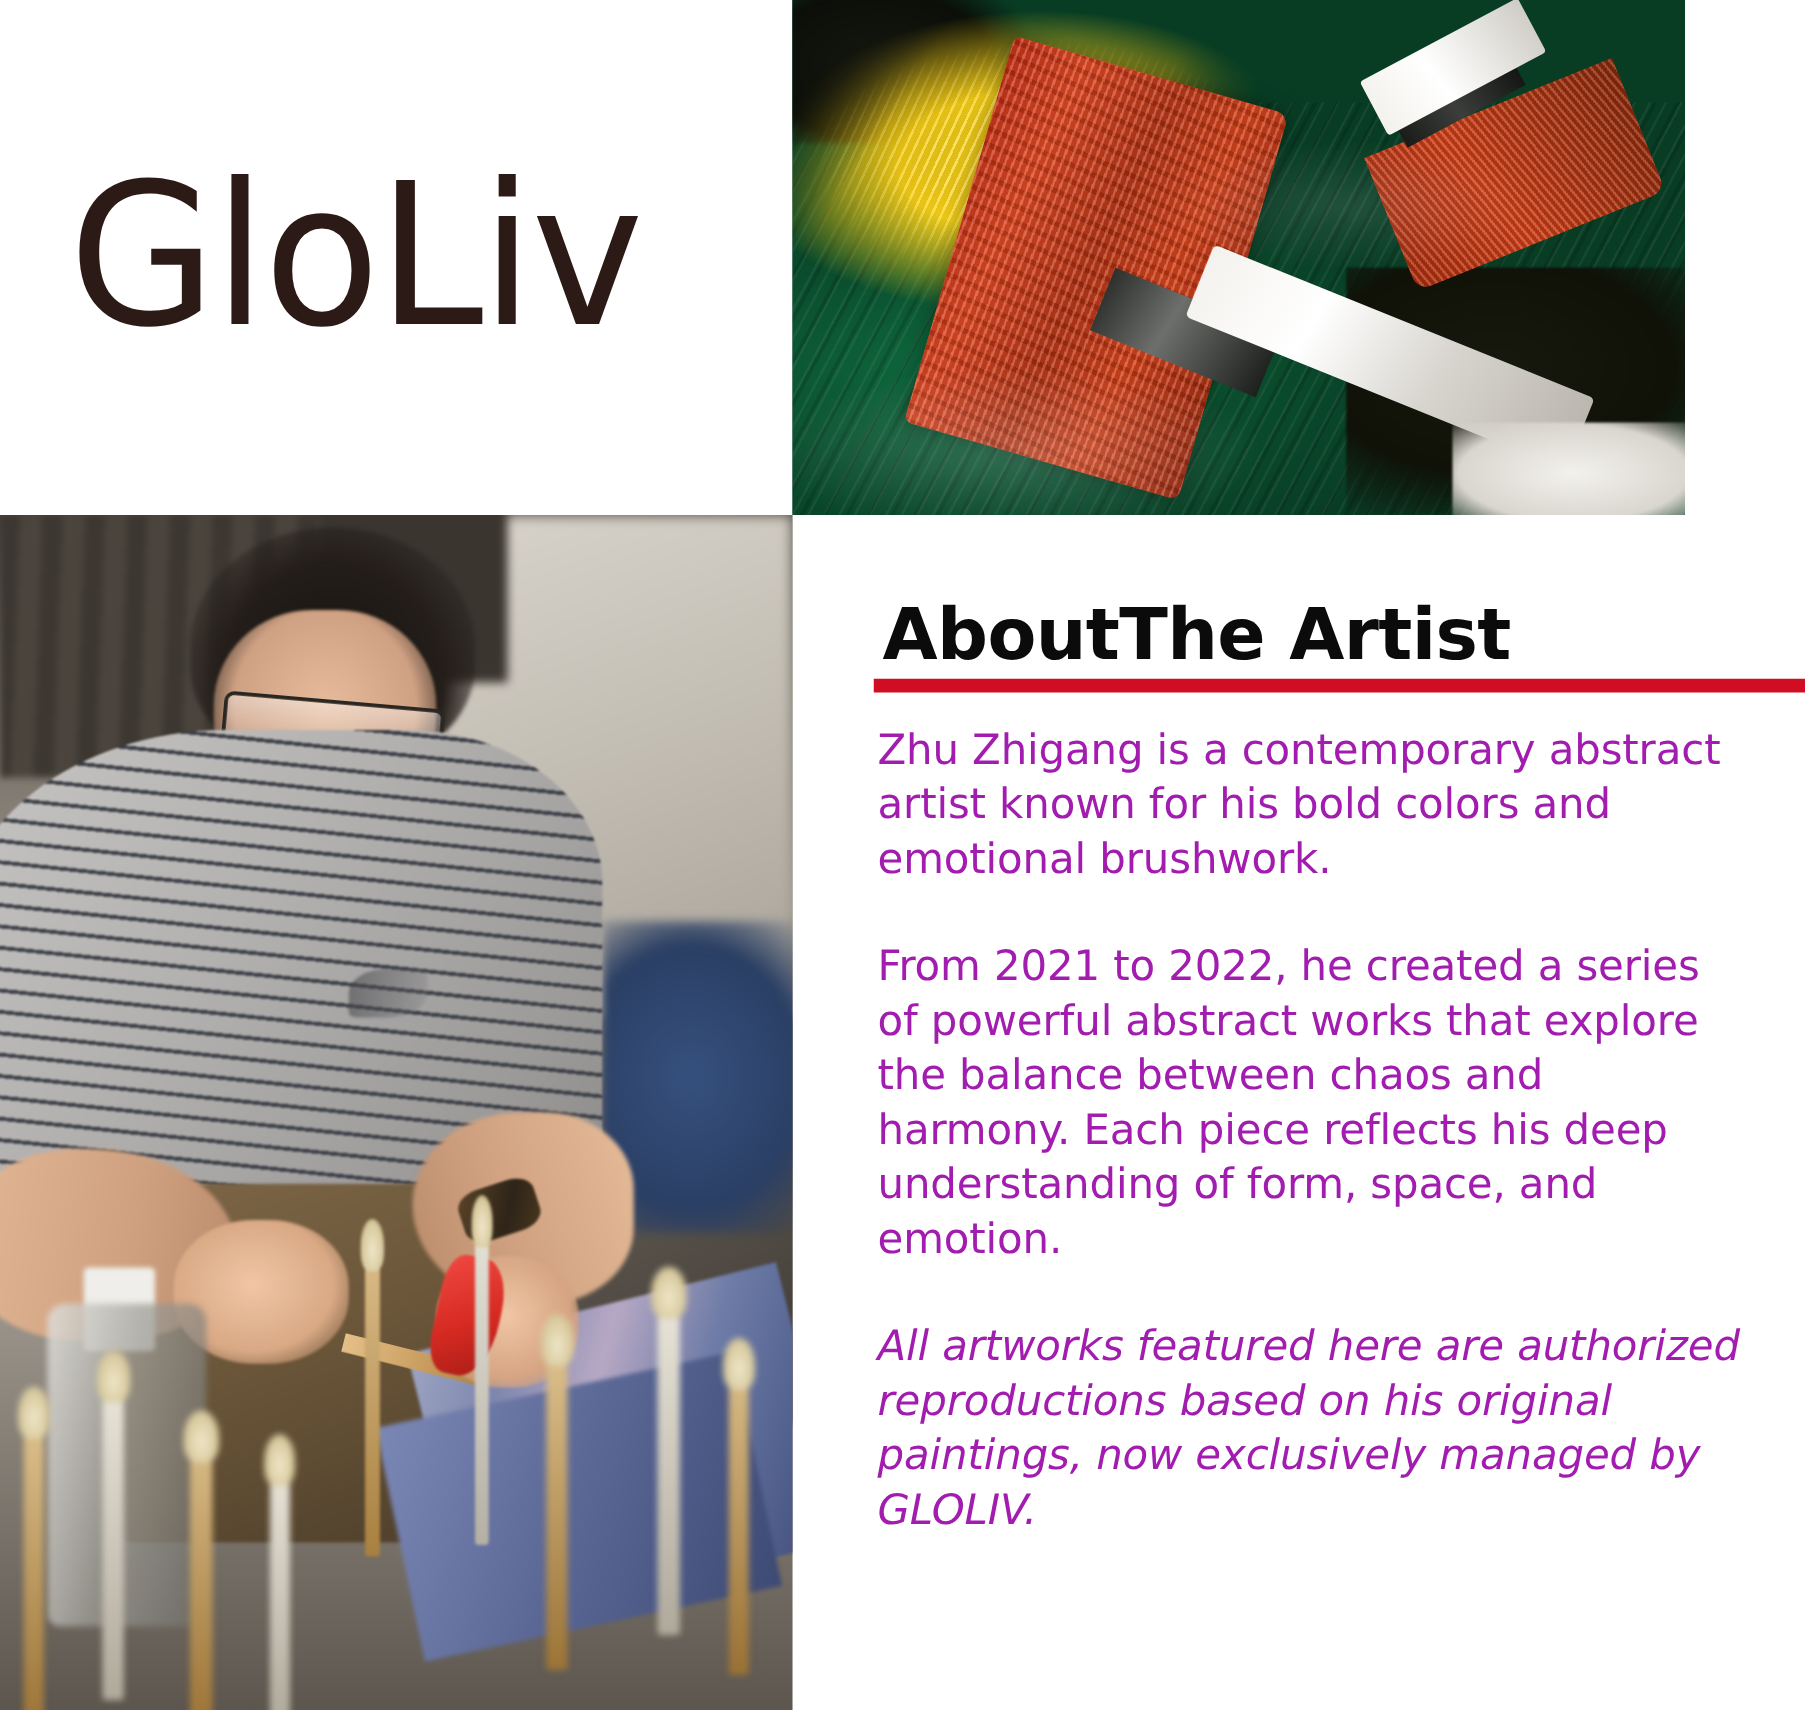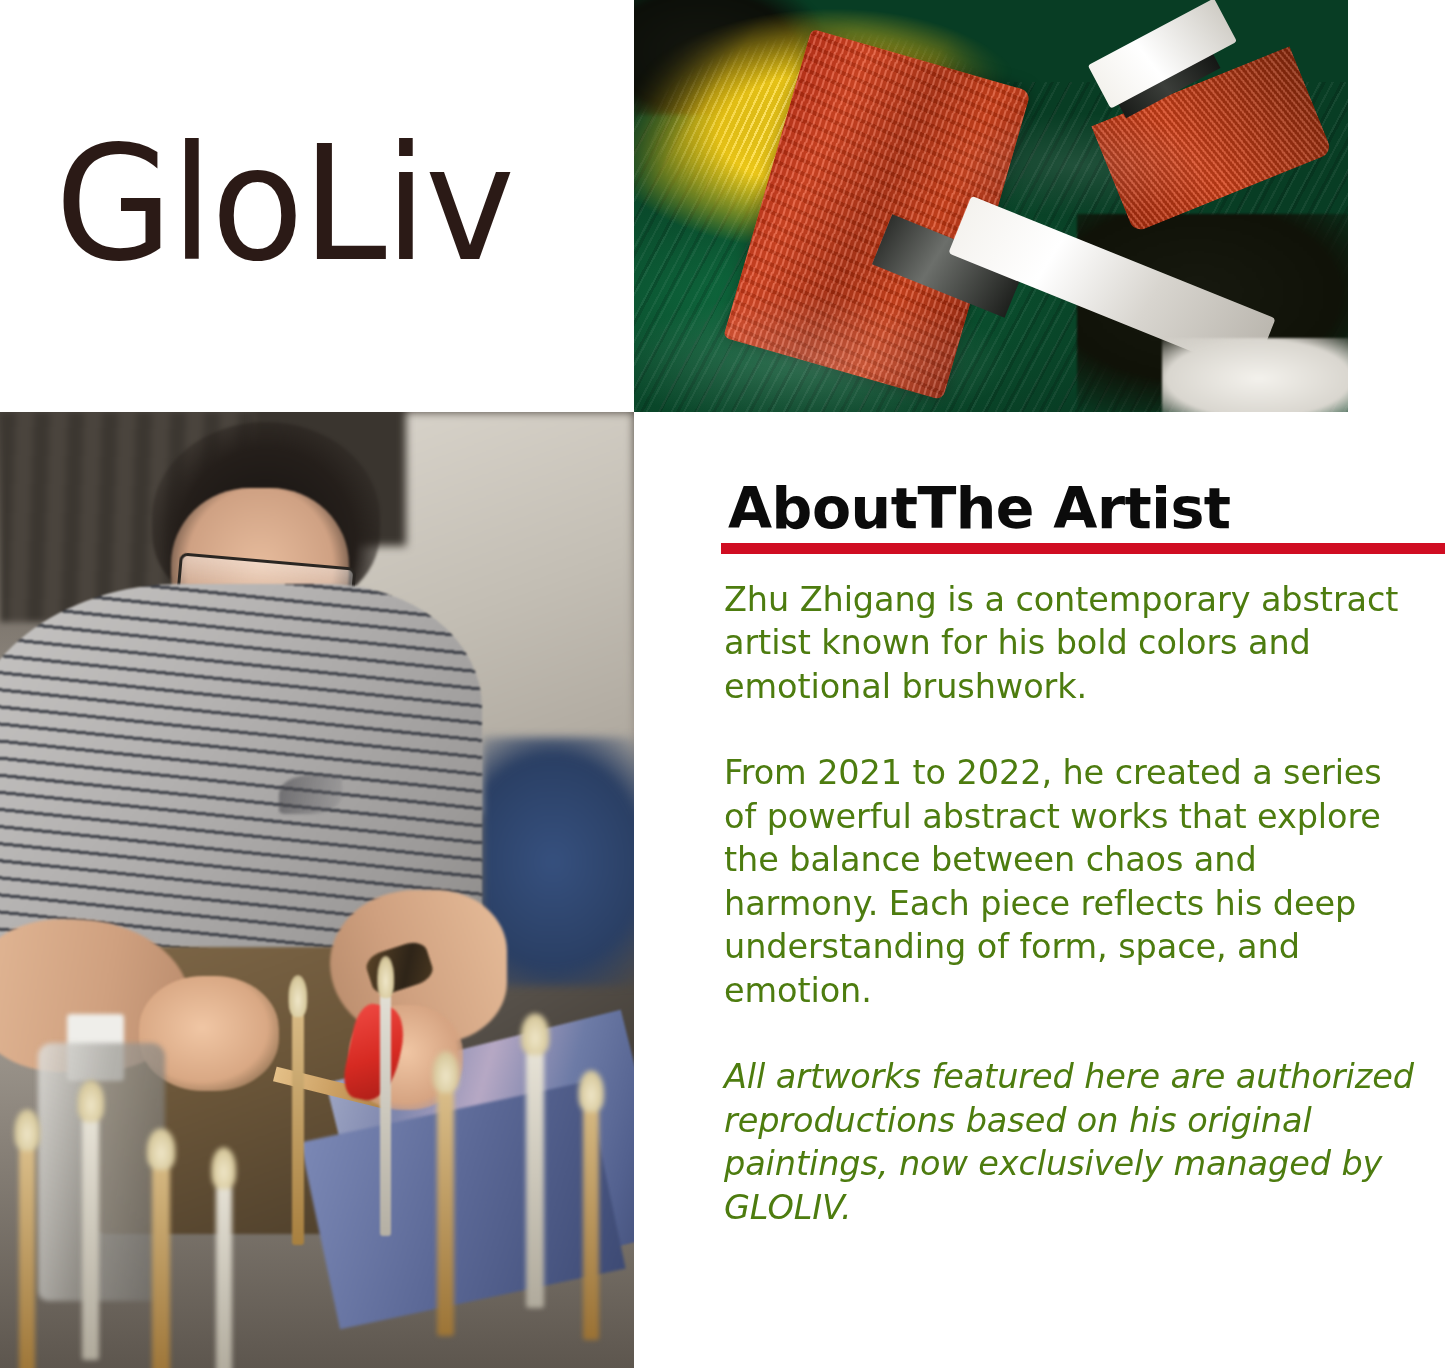--- a/index.html
+++ b/index.html
@@ -343,21 +343,21 @@
     top: -30px; width: 160%; height: 42px;
     background: radial-gradient(ellipse at 50% 60%, #efe6c8 0%, #d8ca9e 60%, rgba(200,188,150,0.1) 95%);
     border-radius: 50% 50% 36% 36%;
   }
   .ap-brushfg { filter: blur(2.4px); }
   .ap-brushmid { filter: blur(1.2px); }
 
   
   .about {
     position: absolute;
-    left: 724px;
+    left: 702px;
     top: 478px;
     width: 690px;
   }
   .about-title {
     font-family: "DejaVu Sans", sans-serif;
     font-size: 57px;
     font-weight: bold;
     color: #0b0b0b;
     letter-spacing: -0.5px;
     line-height: 1.08;
@@ -370,21 +370,21 @@
     top: 65px;
     width: 745px;
     height: 11px;
     background: #d00d22;
   }
   .about-body {
     margin-top: 38px;
     font-family: "DejaVu Sans", sans-serif;
     font-size: 33.5px;
     line-height: 43.5px;
-    color: #4d7c0f;
+    color: #a21caf;
     letter-spacing: -0.1px;
   }
   .about-body p {
     margin: 0 0 43px 0;
     white-space: pre-line;
   }
   .about-body p:last-child { margin-bottom: 0; font-style: italic; }
 </style>
 </head>
 <body>

